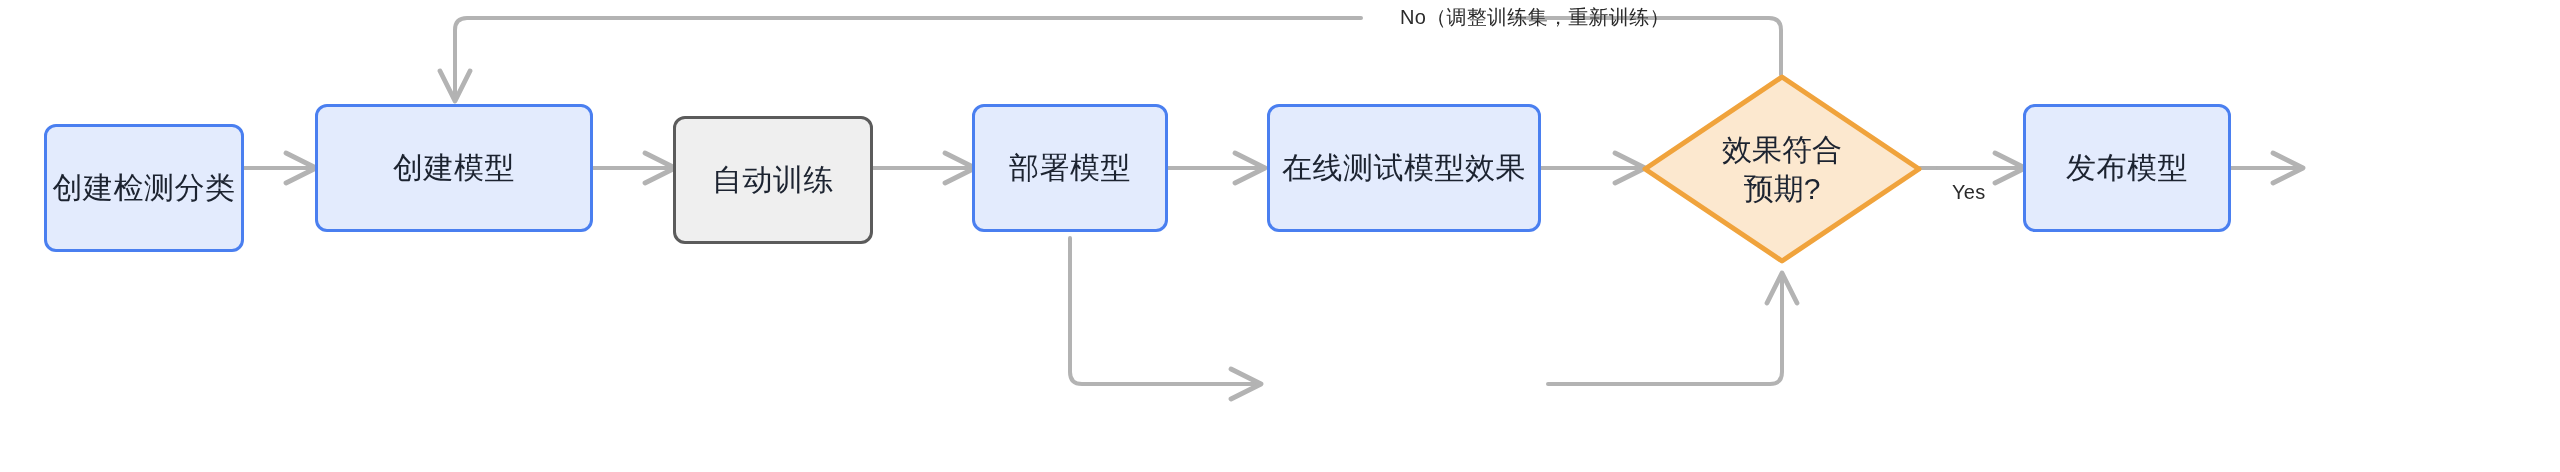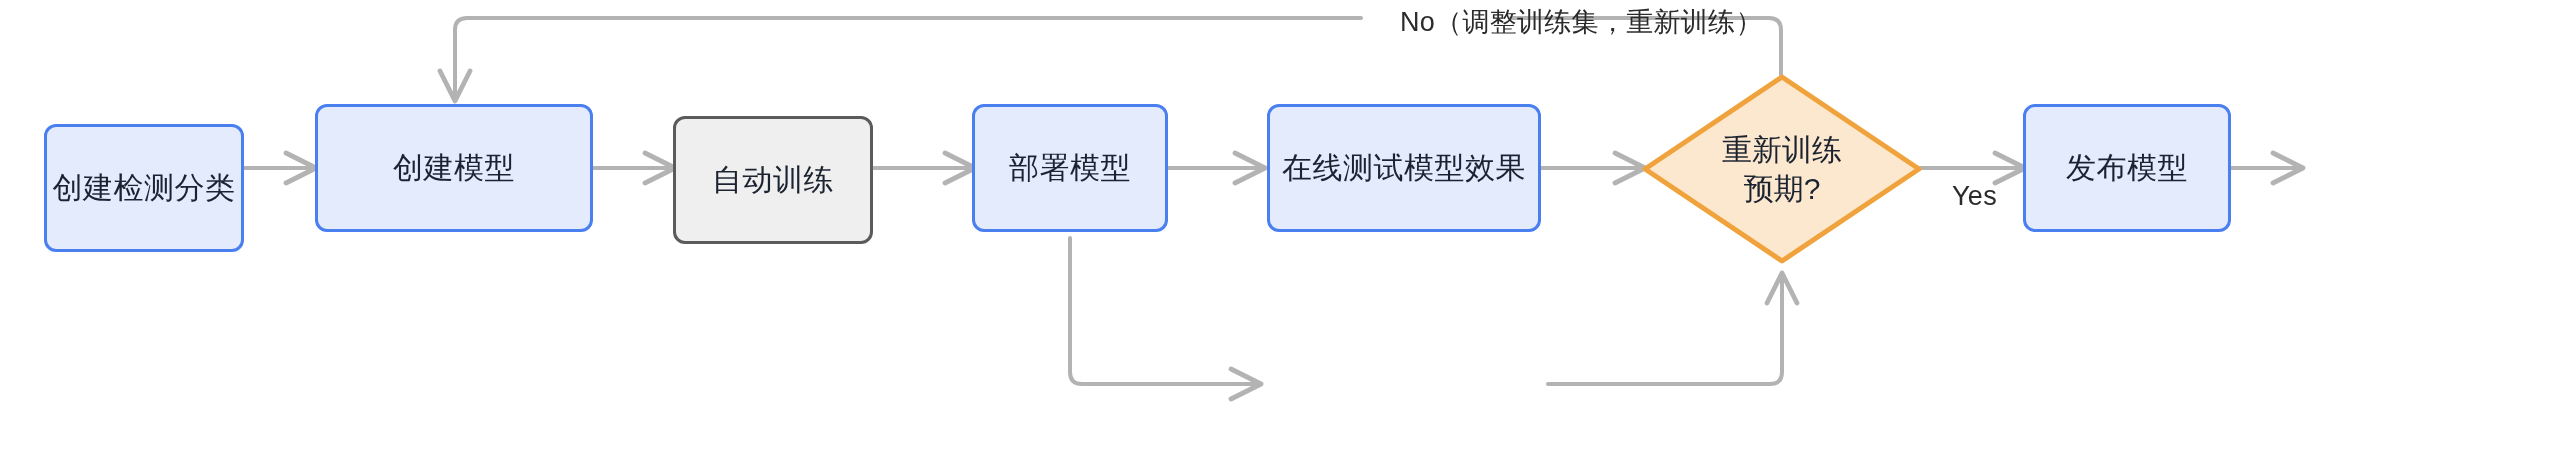--- a/index.html
+++ b/index.html
@@ -65,21 +65,21 @@
     height: 100%;
     z-index: 0;
   }
   .decision .decision-label {
     position: relative;
     z-index: 1;
   }
   .edge-label {
     position: absolute;
     color: #2b2b2b;
-    font-size: 27px;
+    font-size: 20px;
     white-space: nowrap;
     letter-spacing: 0.3px;
   }
 </style>
 </head>
 <body>
 
 <div id="canvas">
 
   <svg class="edges" viewBox="0 0 2560 472" xmlns="http://www.w3.org/2000/svg">
@@ -133,21 +133,21 @@
   </div>
 
   <div class="node" style="left:1267px; top:104px; width:274px; height:128px;align-items:center;">
     <span>在线测试模型效果</span>
   </div>
 
   <div class="decision" style="left:1642px; top:74px; width:280px; height:190px;">
     <svg class="diamond-shape" viewBox="0 0 280 190" preserveAspectRatio="none" xmlns="http://www.w3.org/2000/svg">
       <polygon points="140,3 277,95 140,187 3,95" fill="#fce8cf" stroke="#f0a33c" stroke-width="5" stroke-linejoin="round"></polygon>
     </svg>
-    <span class="decision-label">重新训练
+    <span class="decision-label">效果符合
 预期?</span>
   </div>
 
   <div class="node" style="left:2023px; top:104px; width:208px; height:128px;">
     <span>发布模型</span>
   </div>
 
 
 
   <div class="edge-label" style="left:1400px; top:4px;">No（调整训练集，重新训练）</div>

